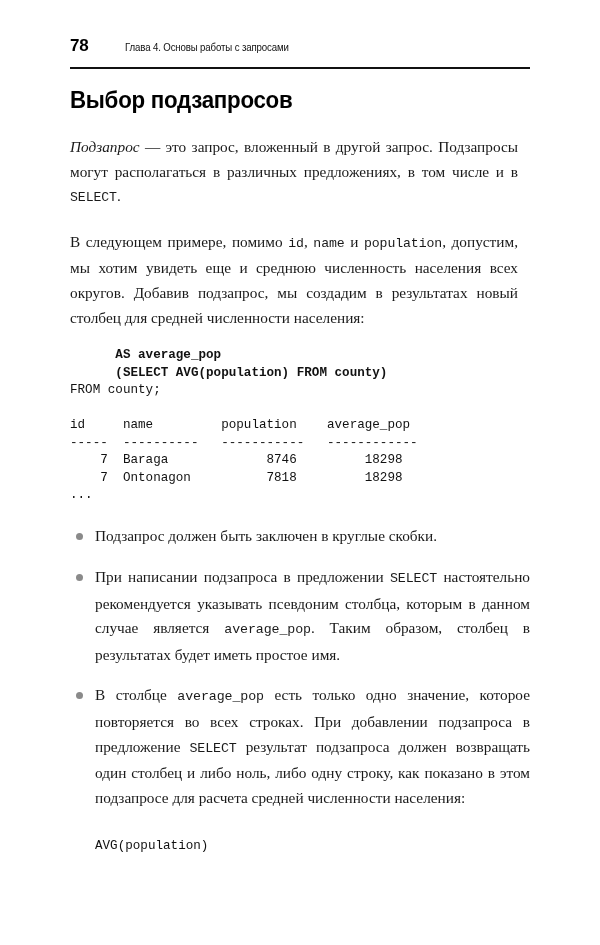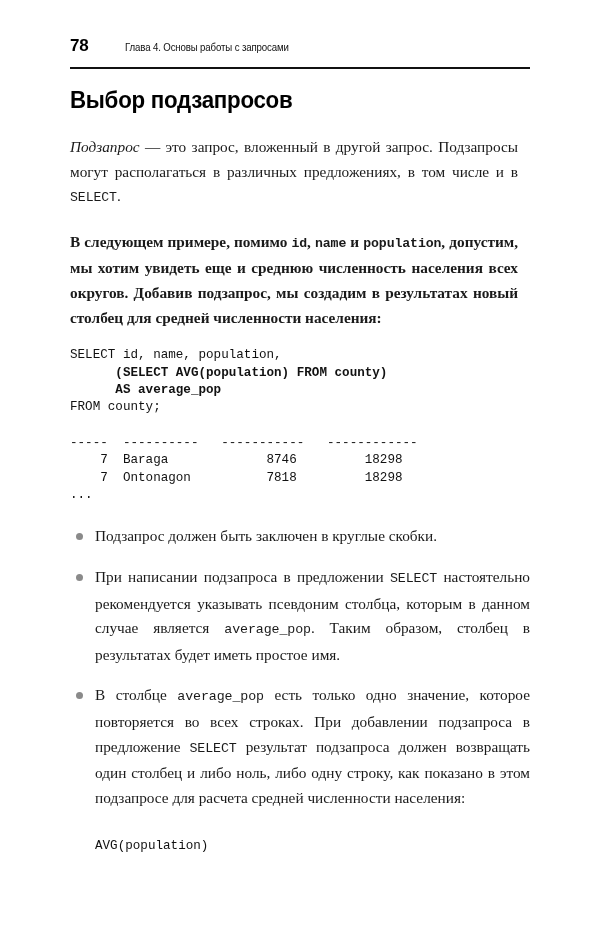--- a/index.html
+++ b/index.html
@@ -86,21 +86,21 @@
 
   p.body {
     font-size: 15.3px;
     line-height: 24.6px;
     margin: 0 12px 19px 0;
     text-align: justify;
     text-justify: inter-word;
     hyphens: manual;
     color: #1a1a1a;
   }
-  p.body.tight { margin-bottom: 17px; font-weight: bold; }
+  p.body.tight { margin-bottom: 17px; }
 
   em.term {
     font-style: italic;
   }
 
   code, .mono {
     font-family: "Liberation Mono", "DejaVu Sans Mono", monospace;
     font-size: 13.3px;
     letter-spacing: -0.1px;
   }
@@ -168,29 +168,29 @@
 
   <div class="col">
 
     <h1 class="title">Выбор подзапросов</h1>
 
     <p class="body"><em class="term">Подзапрос</em><span> — это запрос, вложенный в другой запрос. Подзапросы могут располагаться в различных предложениях, в том числе и в </span><code>SELECT</code><span>.</span></p>
 
     <p class="body tight"><span>В следующем примере, помимо </span><code>id</code><span>, </span><code>name</code><span> и </span><code>population</code><span>, допустим, мы хотим увидеть еще и среднюю численность населения всех округов. Добавив подзапрос, мы создадим в результатах новый столбец для средней численности населения:</span></p>
 
     <div class="codeblock">
-      <pre class="code">SELECT id, name, population,</pre>
+      <pre class="code"><b>      AS average_pop</b></pre>
       <pre class="code"><b>      (SELECT AVG(population) FROM county)</b></pre>
-      <pre class="code"><b>      AS average_pop</b></pre>
       <pre class="code">FROM county;</pre>
     </div>
 
     <div class="spacer-18"></div>
 
     <div class="codeblock">
+      <pre class="code">id     name         population    average_pop</pre>
       <pre class="code">-----  ----------   -----------   ------------</pre>
       <pre class="code">    7  Baraga             8746         18298</pre>
       <pre class="code">    7  Ontonagon          7818         18298</pre>
       <pre class="code">...</pre>
     </div>
 
     <div class="spacer-20"></div>
 
 
     <ul class="bullets">

